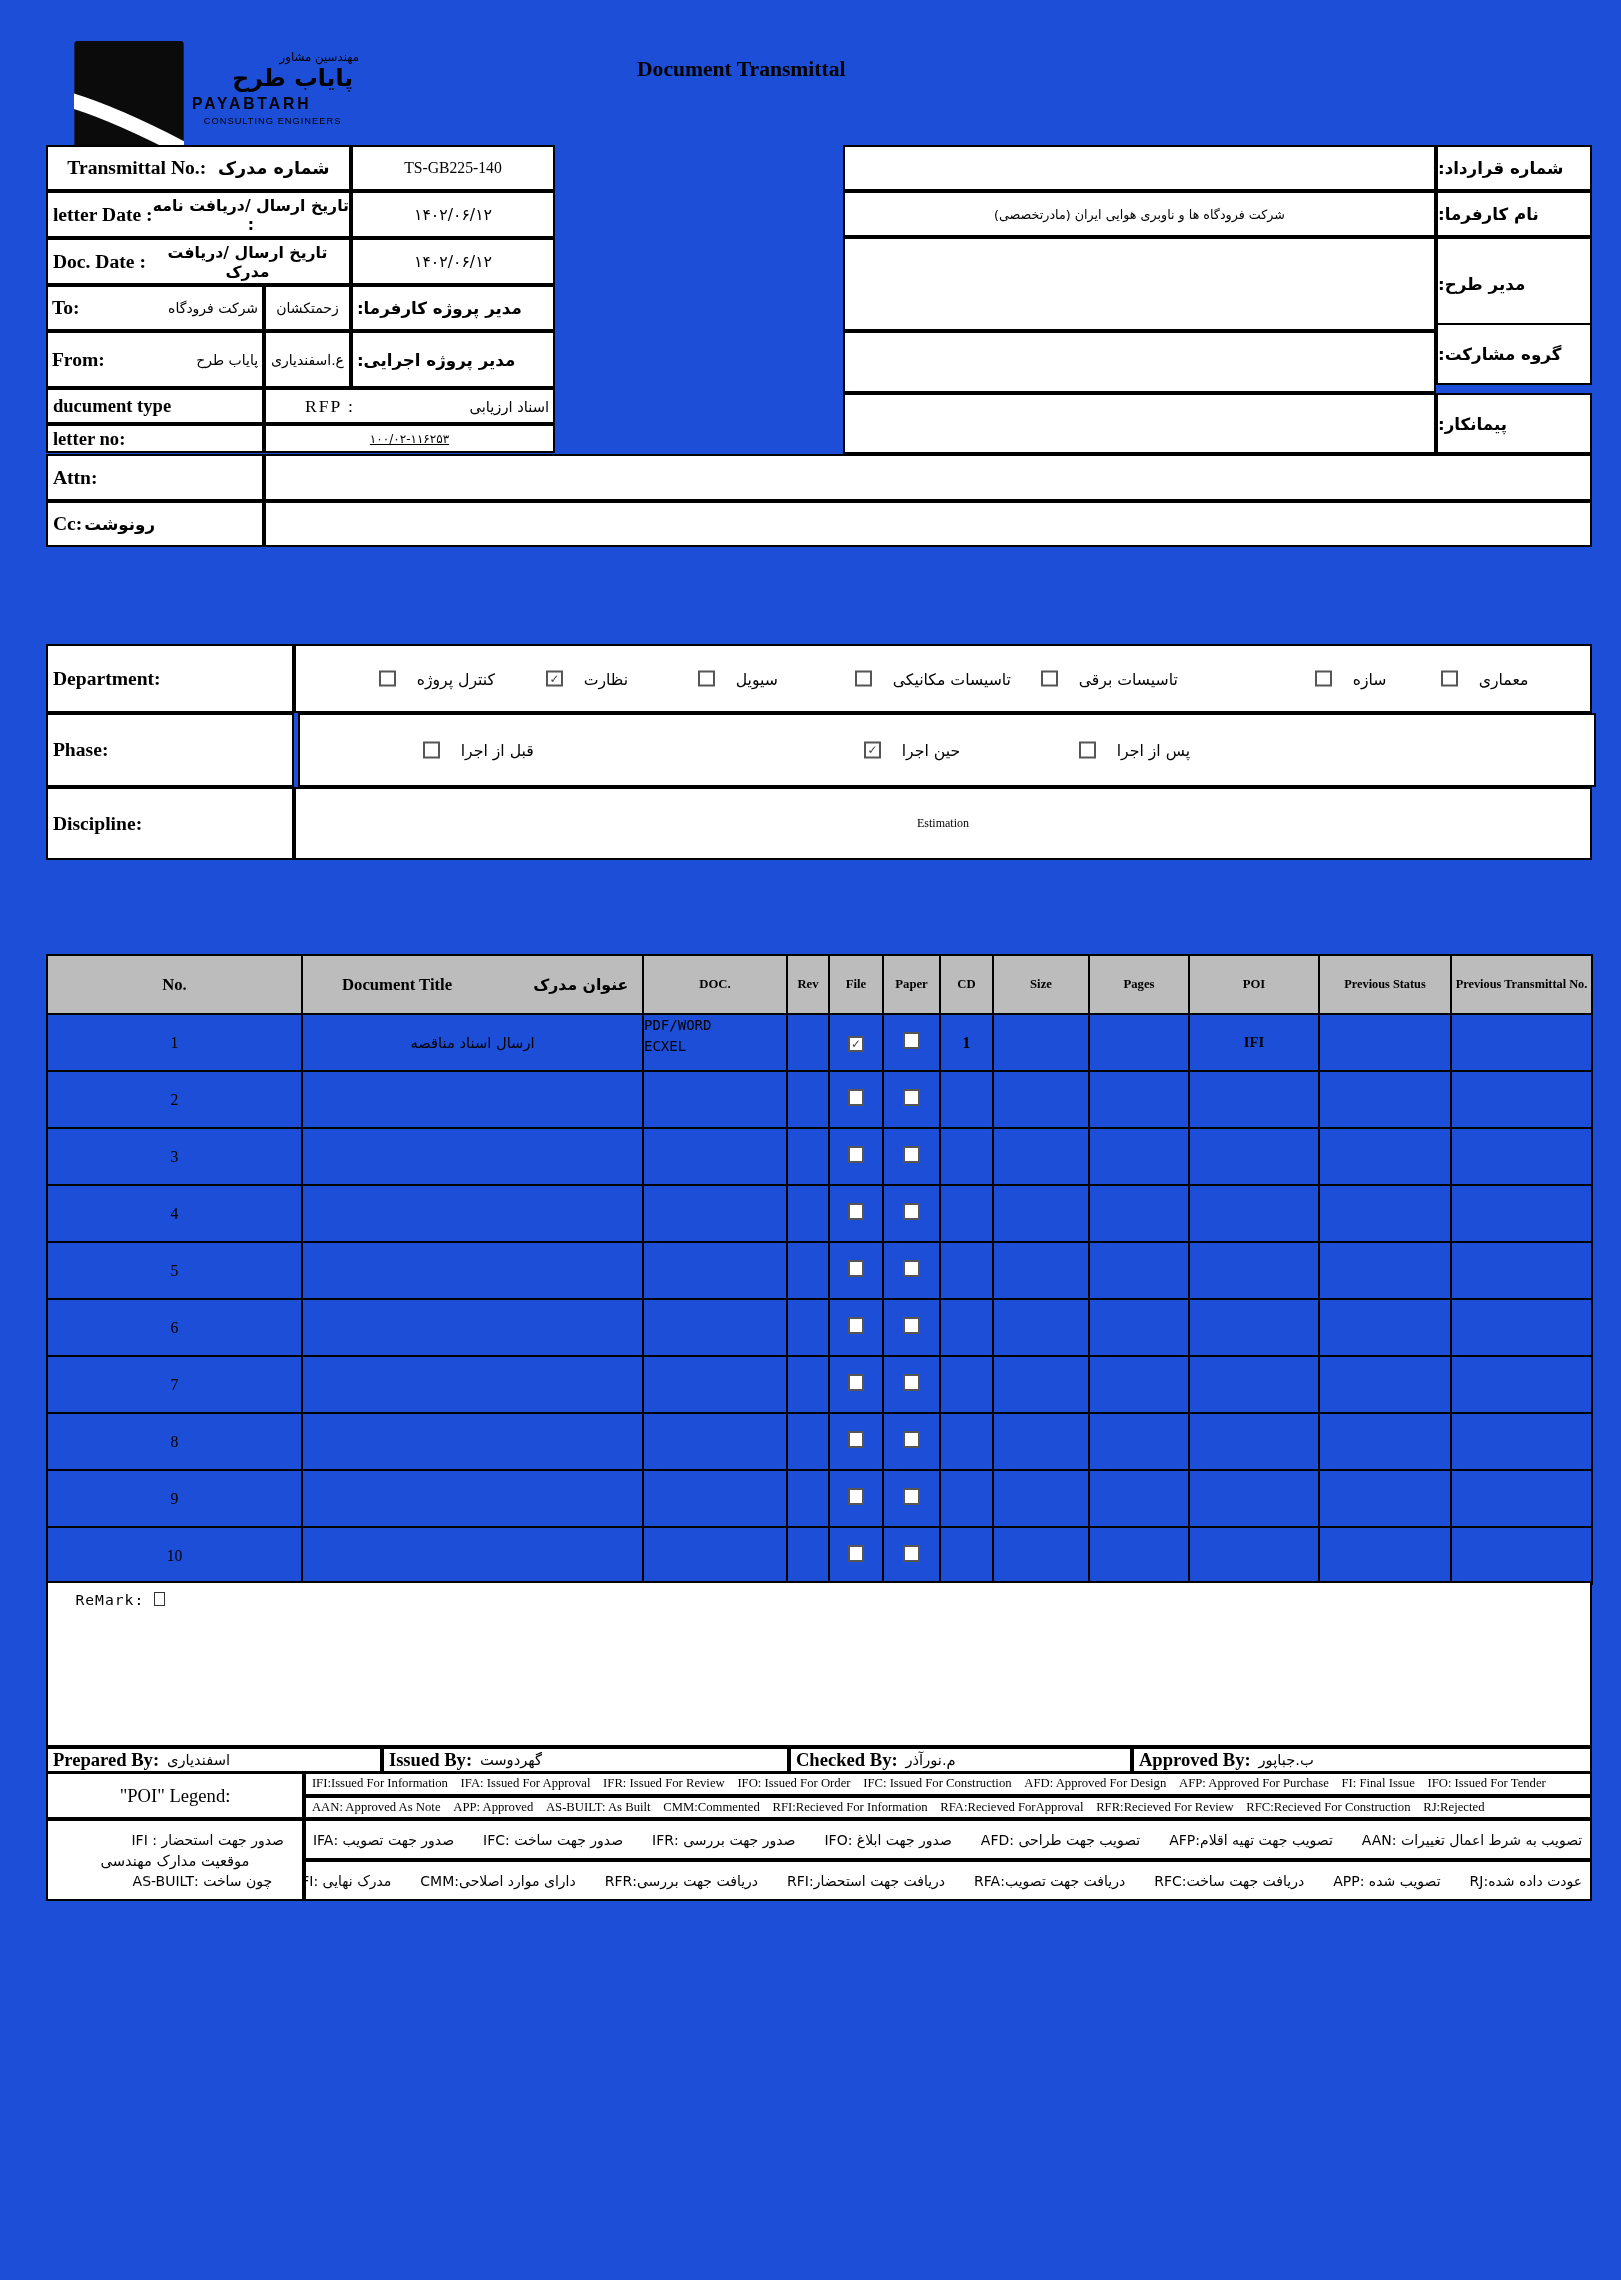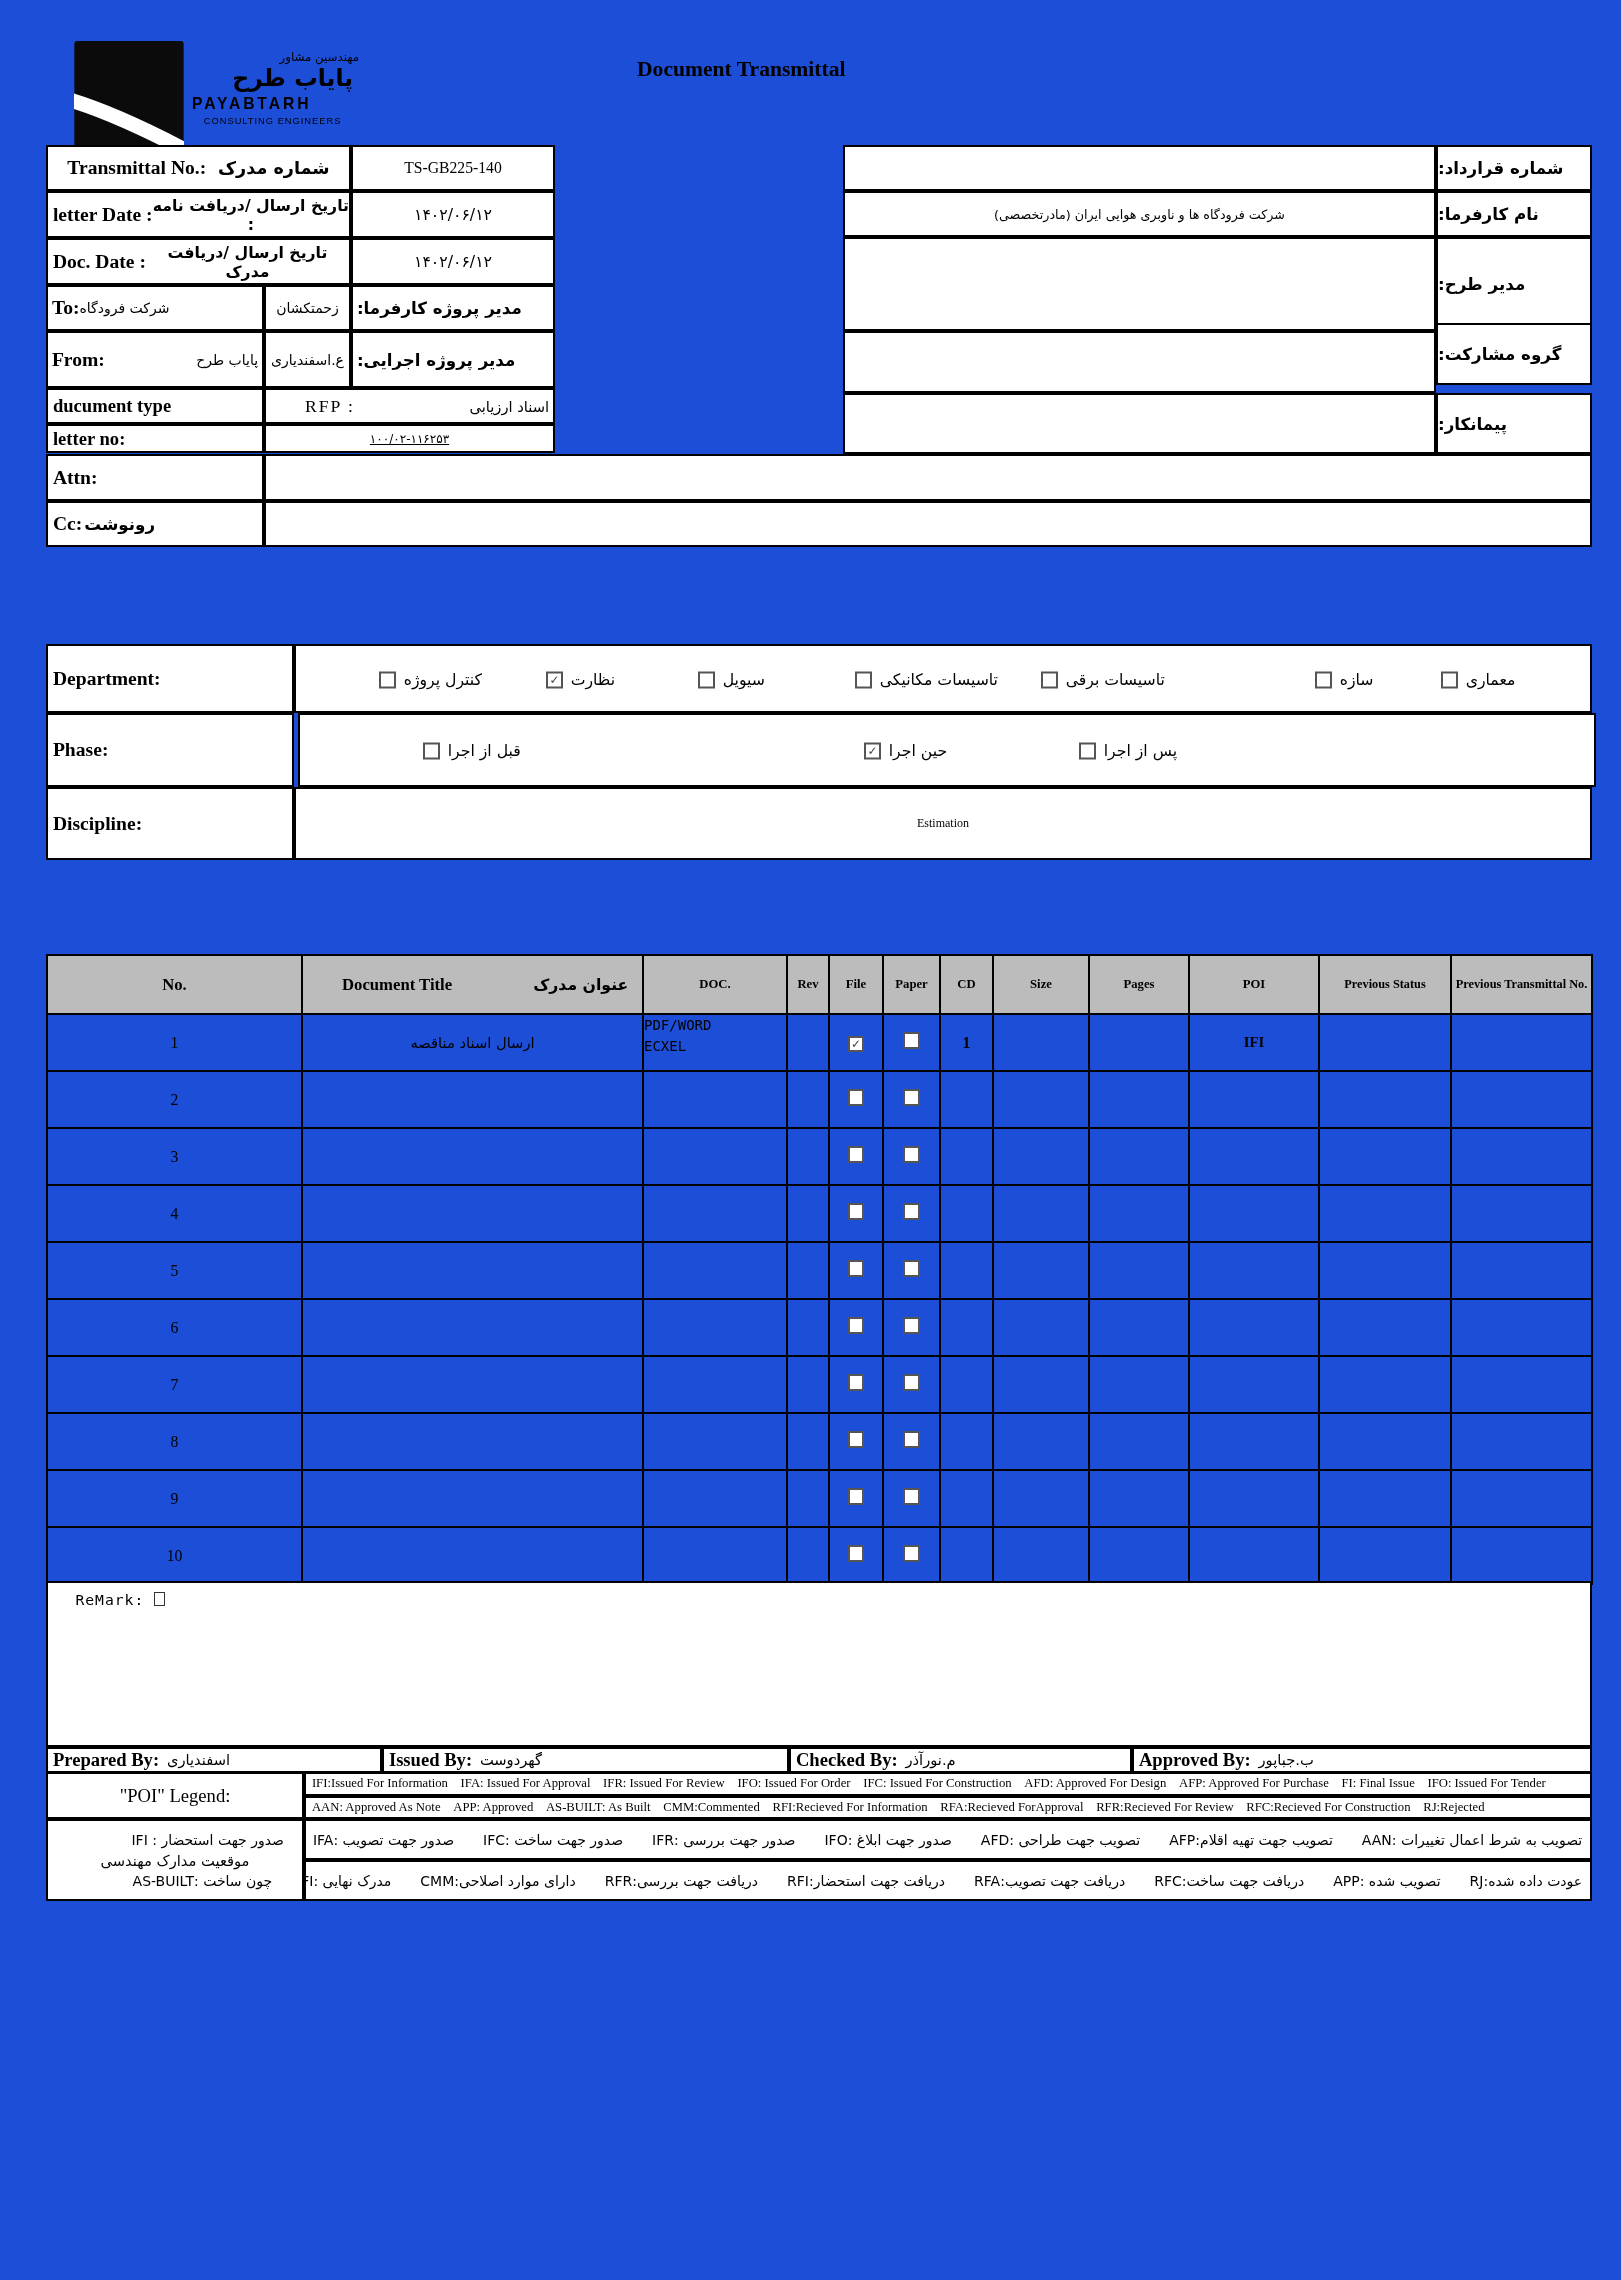--- a/index.html
+++ b/index.html
@@ -33,21 +33,21 @@
   .val{font-size:15.7px;}
   .role-lbl{font-size:16.7px;font-weight:bold;}
   .desc-cell{display:flex;flex-direction:column;align-items:center;justify-content:flex-start;
              padding-top:147px;font-size:14.7px;text-align:center;line-height:1.7;}
   .desc-gap{height:41px;}
   .rlabel{font-size:16.7px;font-weight:bold;padding-right:4.9px;}
   .client-val{font-size:12.7px;}
 
   
   .t2{position:absolute;left:46px;top:644px;width:1546px;height:216px;}
-  .opt{position:absolute;top:50%;transform:translateY(-50%);display:flex;align-items:flex-end;gap:8px;}
+  .opt{position:absolute;top:50%;transform:translateY(-50%);display:flex;align-items:center;gap:21px;}
   .olabel{font-size:15.7px;}
   .box{display:inline-block;box-sizing:border-box;width:16.7px;height:16.7px;border:2px solid #555;
        background:#fff;font-size:11.8px;line-height:12.7px;text-align:center;color:#444;flex:0 0 auto;}
   .dept .opt:nth-of-type(1){left:83px}  .dept .opt:nth-of-type(2){left:250px}
   .dept .opt:nth-of-type(3){left:402px} .dept .opt:nth-of-type(4){left:559px}
   .dept .opt:nth-of-type(5){left:745px} .dept .opt:nth-of-type(6){left:1019px}
   .dept .opt:nth-of-type(7){left:1145px}
   .phase .opt:nth-of-type(1){left:123px} .phase .opt:nth-of-type(2){left:564px}
   .phase .opt:nth-of-type(3){left:779px}
   .disc-val{font-size:12px;}
@@ -125,21 +125,21 @@
       </div>
 
     <div class="c vc" style="left:0;top:93px;width:305px;height:47px;">
       <span class="serif lbl-en" style="padding-left:4.9px;">Doc. Date :</span>
       <span class="fa fa-b" dir="rtl" style="flex:1;text-align:center;font-size:15.7px;">تاریخ ارسال /دریافت مدرک</span>
     </div>
     <div class="c ctr val" style="left:305px;top:93px;width:204px;height:47px;">
         <span dir="ltr" class="fa">۱۴۰۲/۰۶/۱۲</span>
       </div>
 
-    <div class="c vc" style="left:0;top:140px;width:218px;height:46px;padding:0 3.9px;">
+    <div class="c vc" style="left:0;top:140px;width:218px;height:46px;justify-content:space-between;padding:0 3.9px;">
       <span class="serif lbl-en">To:</span>
       <span class="fa" dir="rtl" style="font-size:14px;">شرکت فرودگاه</span>
     </div>
     <div class="c ctr fa" dir="rtl" style="left:218px;top:140px;width:87px;height:46px;font-size:14px;">زحمتکشان</div>
     <div class="c vc rt fa role-lbl" dir="rtl" style="left:305px;top:140px;width:204px;height:46px;padding-left:3.9px;">مدیر پروژه کارفرما:</div>
 
     <div class="c vc" style="left:0;top:186px;width:218px;height:57px;justify-content:space-between;padding:0 3.9px;">
       <span class="serif lbl-en">From:</span>
       <span class="fa" dir="rtl" style="font-size:14px;">پایاب طرح</span>
     </div>

